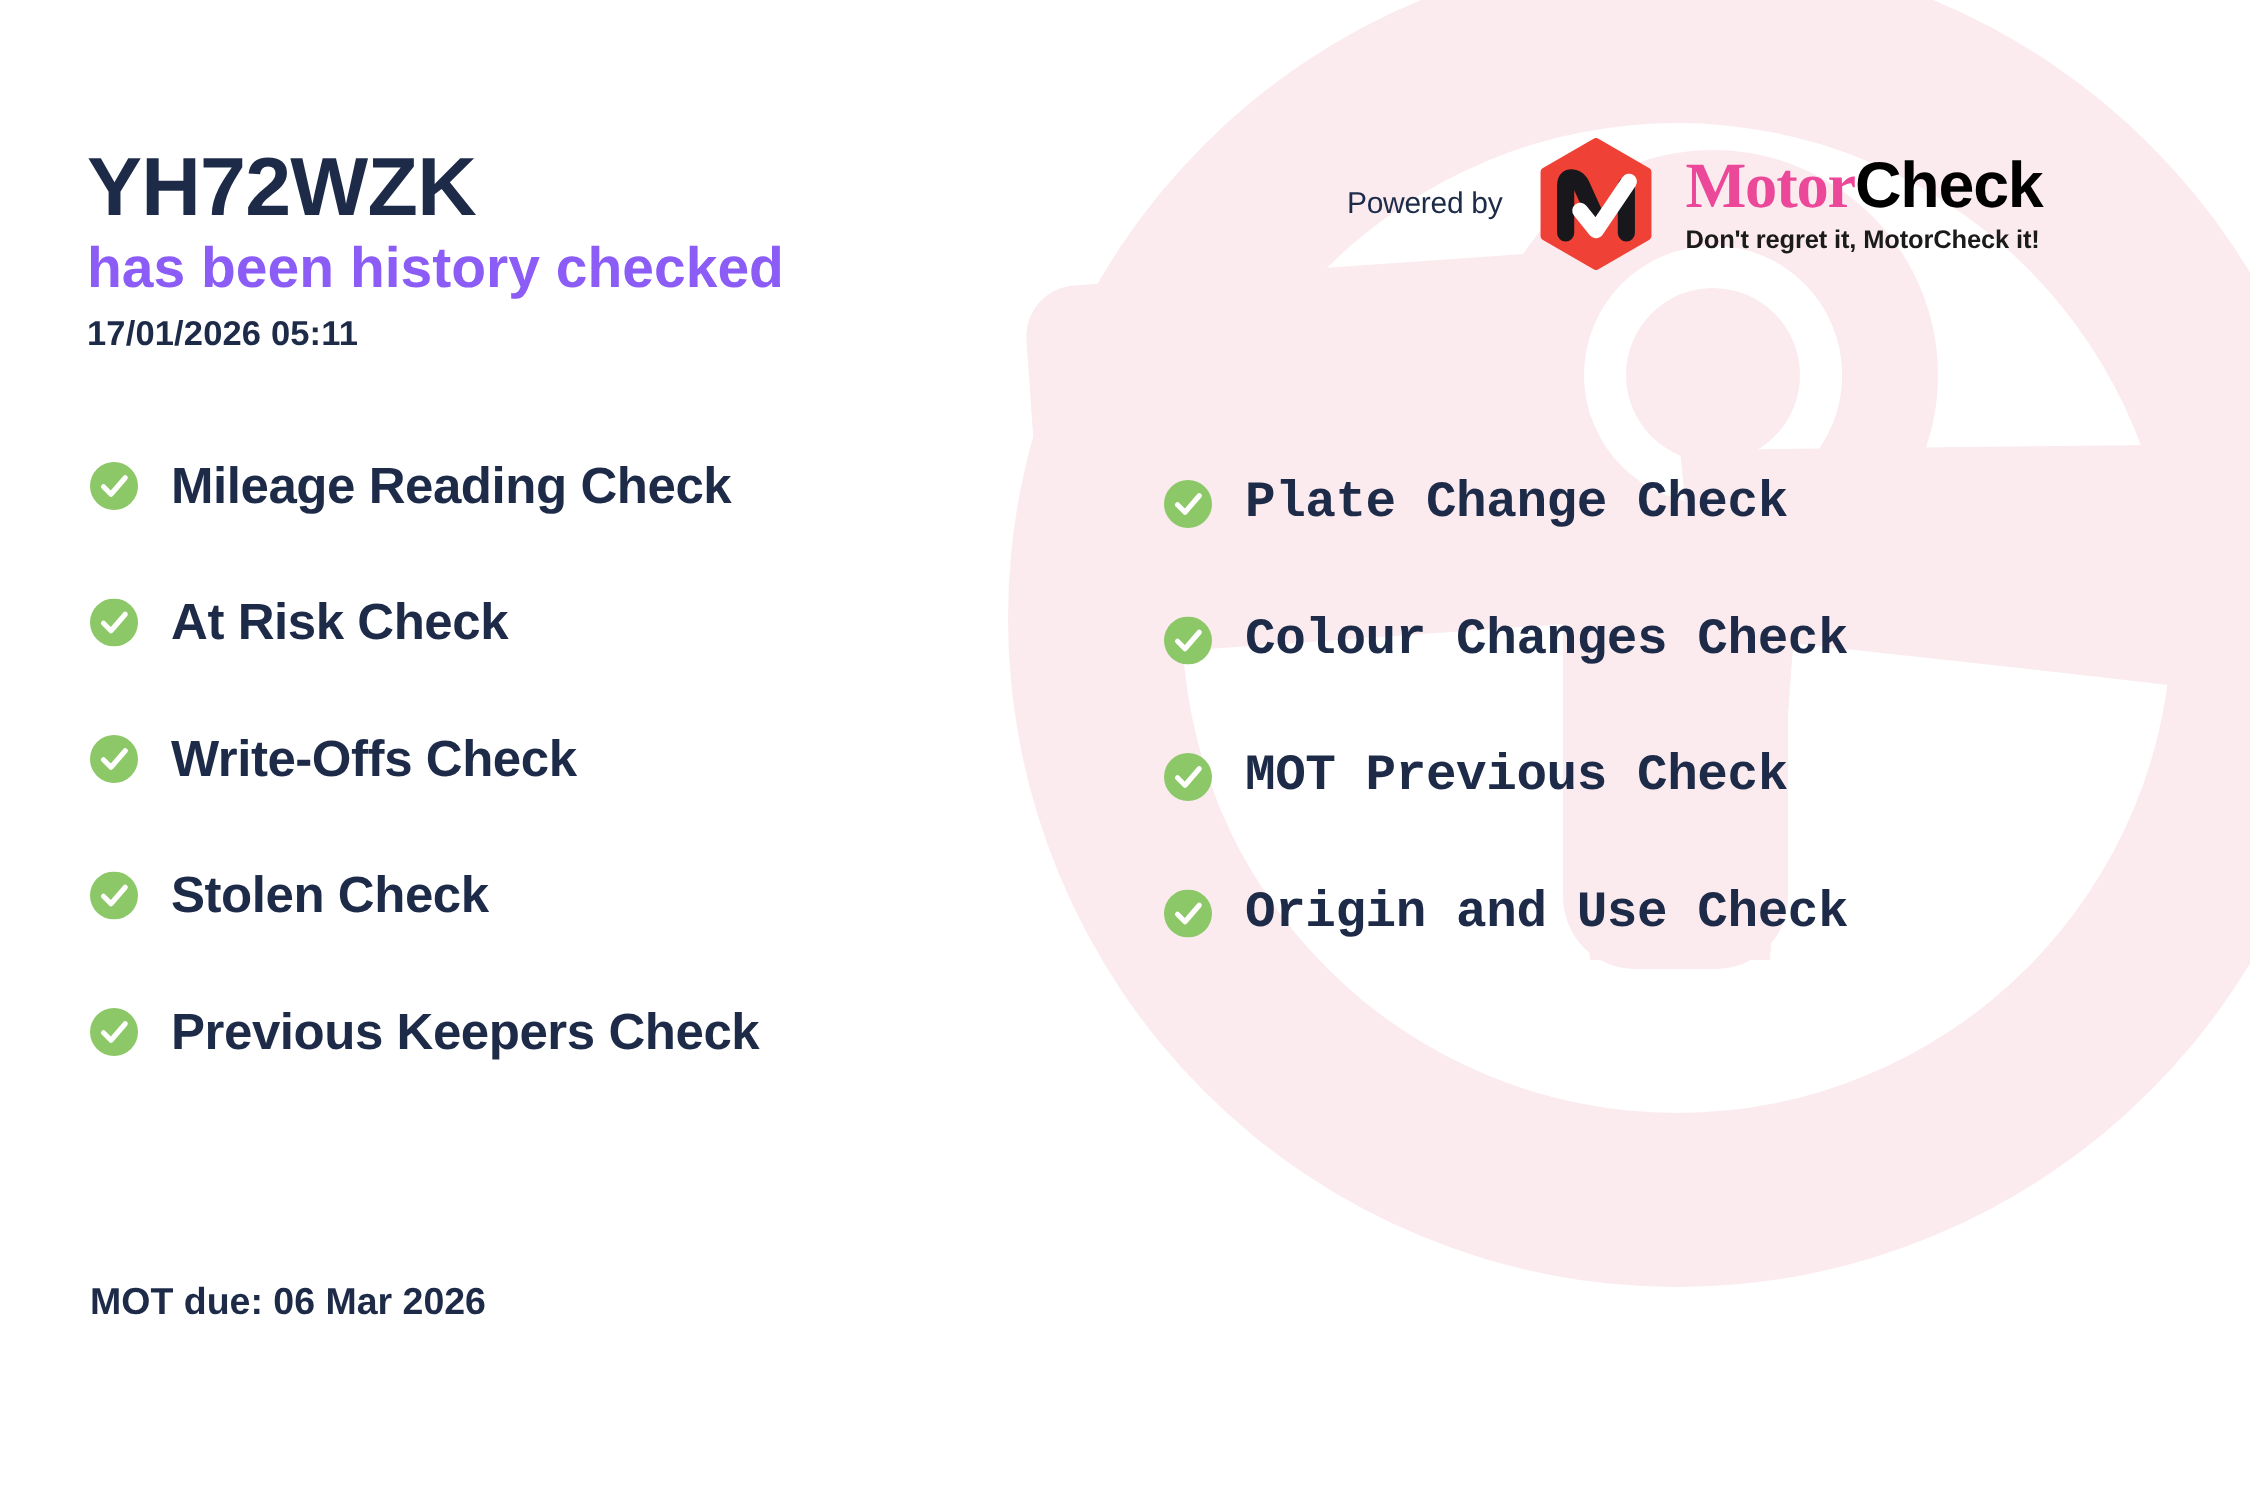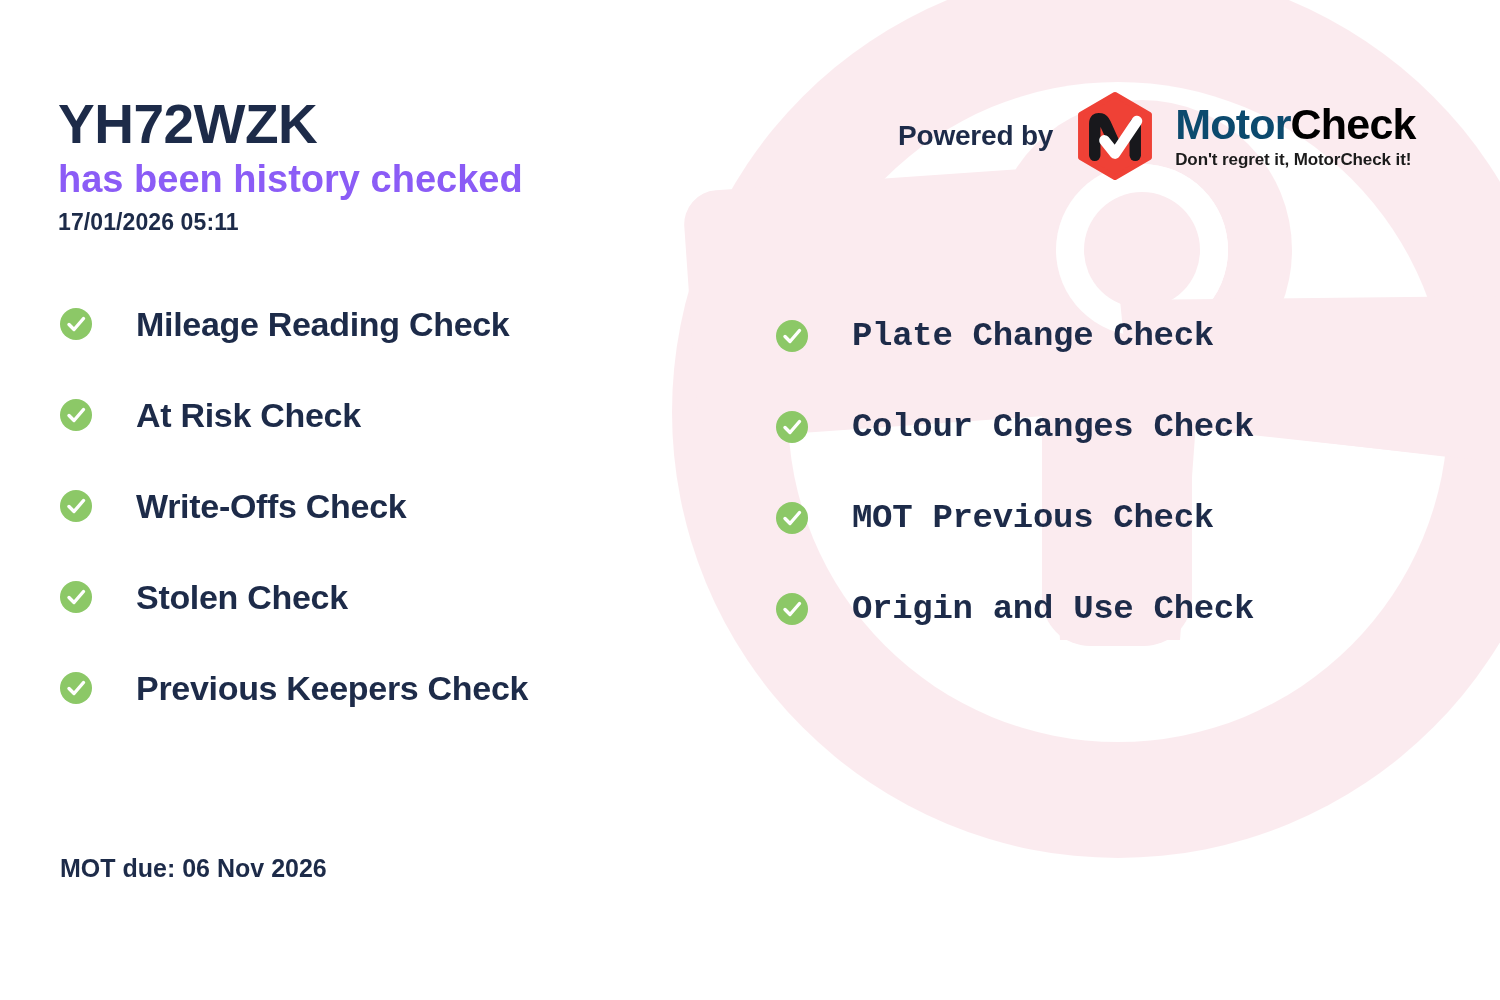--- a/index.html
+++ b/index.html
@@ -75,22 +75,22 @@
   
   #brand-bar {
     position: absolute;
     left: 898px;
     top: 92px;
     display: flex;
     align-items: center;
     gap: 18px;
   }
   #powered-by-label {
-    font-size: 28px;
-    font-weight: bold;
+    font-size: 20px;
+    font-weight: normal;
     color: #1d2b49;
     white-space: nowrap;
     letter-spacing: -0.2px;
   }
   #logo-mark {
     width: 88px;
     height: 88px;
     flex: 0 0 auto;
     display: block;
   }
@@ -100,21 +100,21 @@
     justify-content: center;
     margin-left: -2px;
   }
   #wordmark {
     font-size: 43px;
     font-weight: bold;
     line-height: 1;
     white-space: nowrap;
     letter-spacing: -0.8px;
   }
-  #wordmark .wm-motor { color: #0c4a6e; }
+  #wordmark .wm-motor { color: #ec4899; font-family: Liberation Serif, serif; }
   #wordmark .wm-check { color: #000000; }
   #tagline {
     font-size: 17px;
     font-weight: bold;
     color: #1b1b1b;
     white-space: nowrap;
     margin-top: 4px;
     letter-spacing: -0.1px;
   }
 
@@ -134,21 +134,21 @@
   .check-badge {
     width: 32px;
     height: 32px;
     flex: 0 0 auto;
     display: block;
   }
   .check-label {
     font-size: 34px;
     font-weight: bold;
     color: #1d2b49;
-    margin-left: 44px;
+    margin-left: 22px;
     white-space: nowrap;
     letter-spacing: -0.3px;
   }
 
   
   #mot-due {
     position: absolute;
     left: 60px;
     top: 854px;
     font-size: 25px;
@@ -290,16 +290,16 @@
       <div class="check-item">
         <svg class="check-badge" viewBox="0 0 32 32">
           <circle cx="16" cy="16" r="16" fill="#8cc867"></circle>
           <path d="M9 16.5 L14 21.5 L23.5 10.5" fill="none" stroke="#ffffff" stroke-width="3.4" stroke-linecap="round" stroke-linejoin="round"></path>
         </svg>
         <span class="check-label">Origin and Use Check</span>
       </div>
 
     </div>
 
-    <div id="mot-due">MOT due: 06 Nov 2026</div>
+    <div id="mot-due">MOT due: 06 Mar 2026</div>
 
   </div>
 </div>
 
 </body></html>

